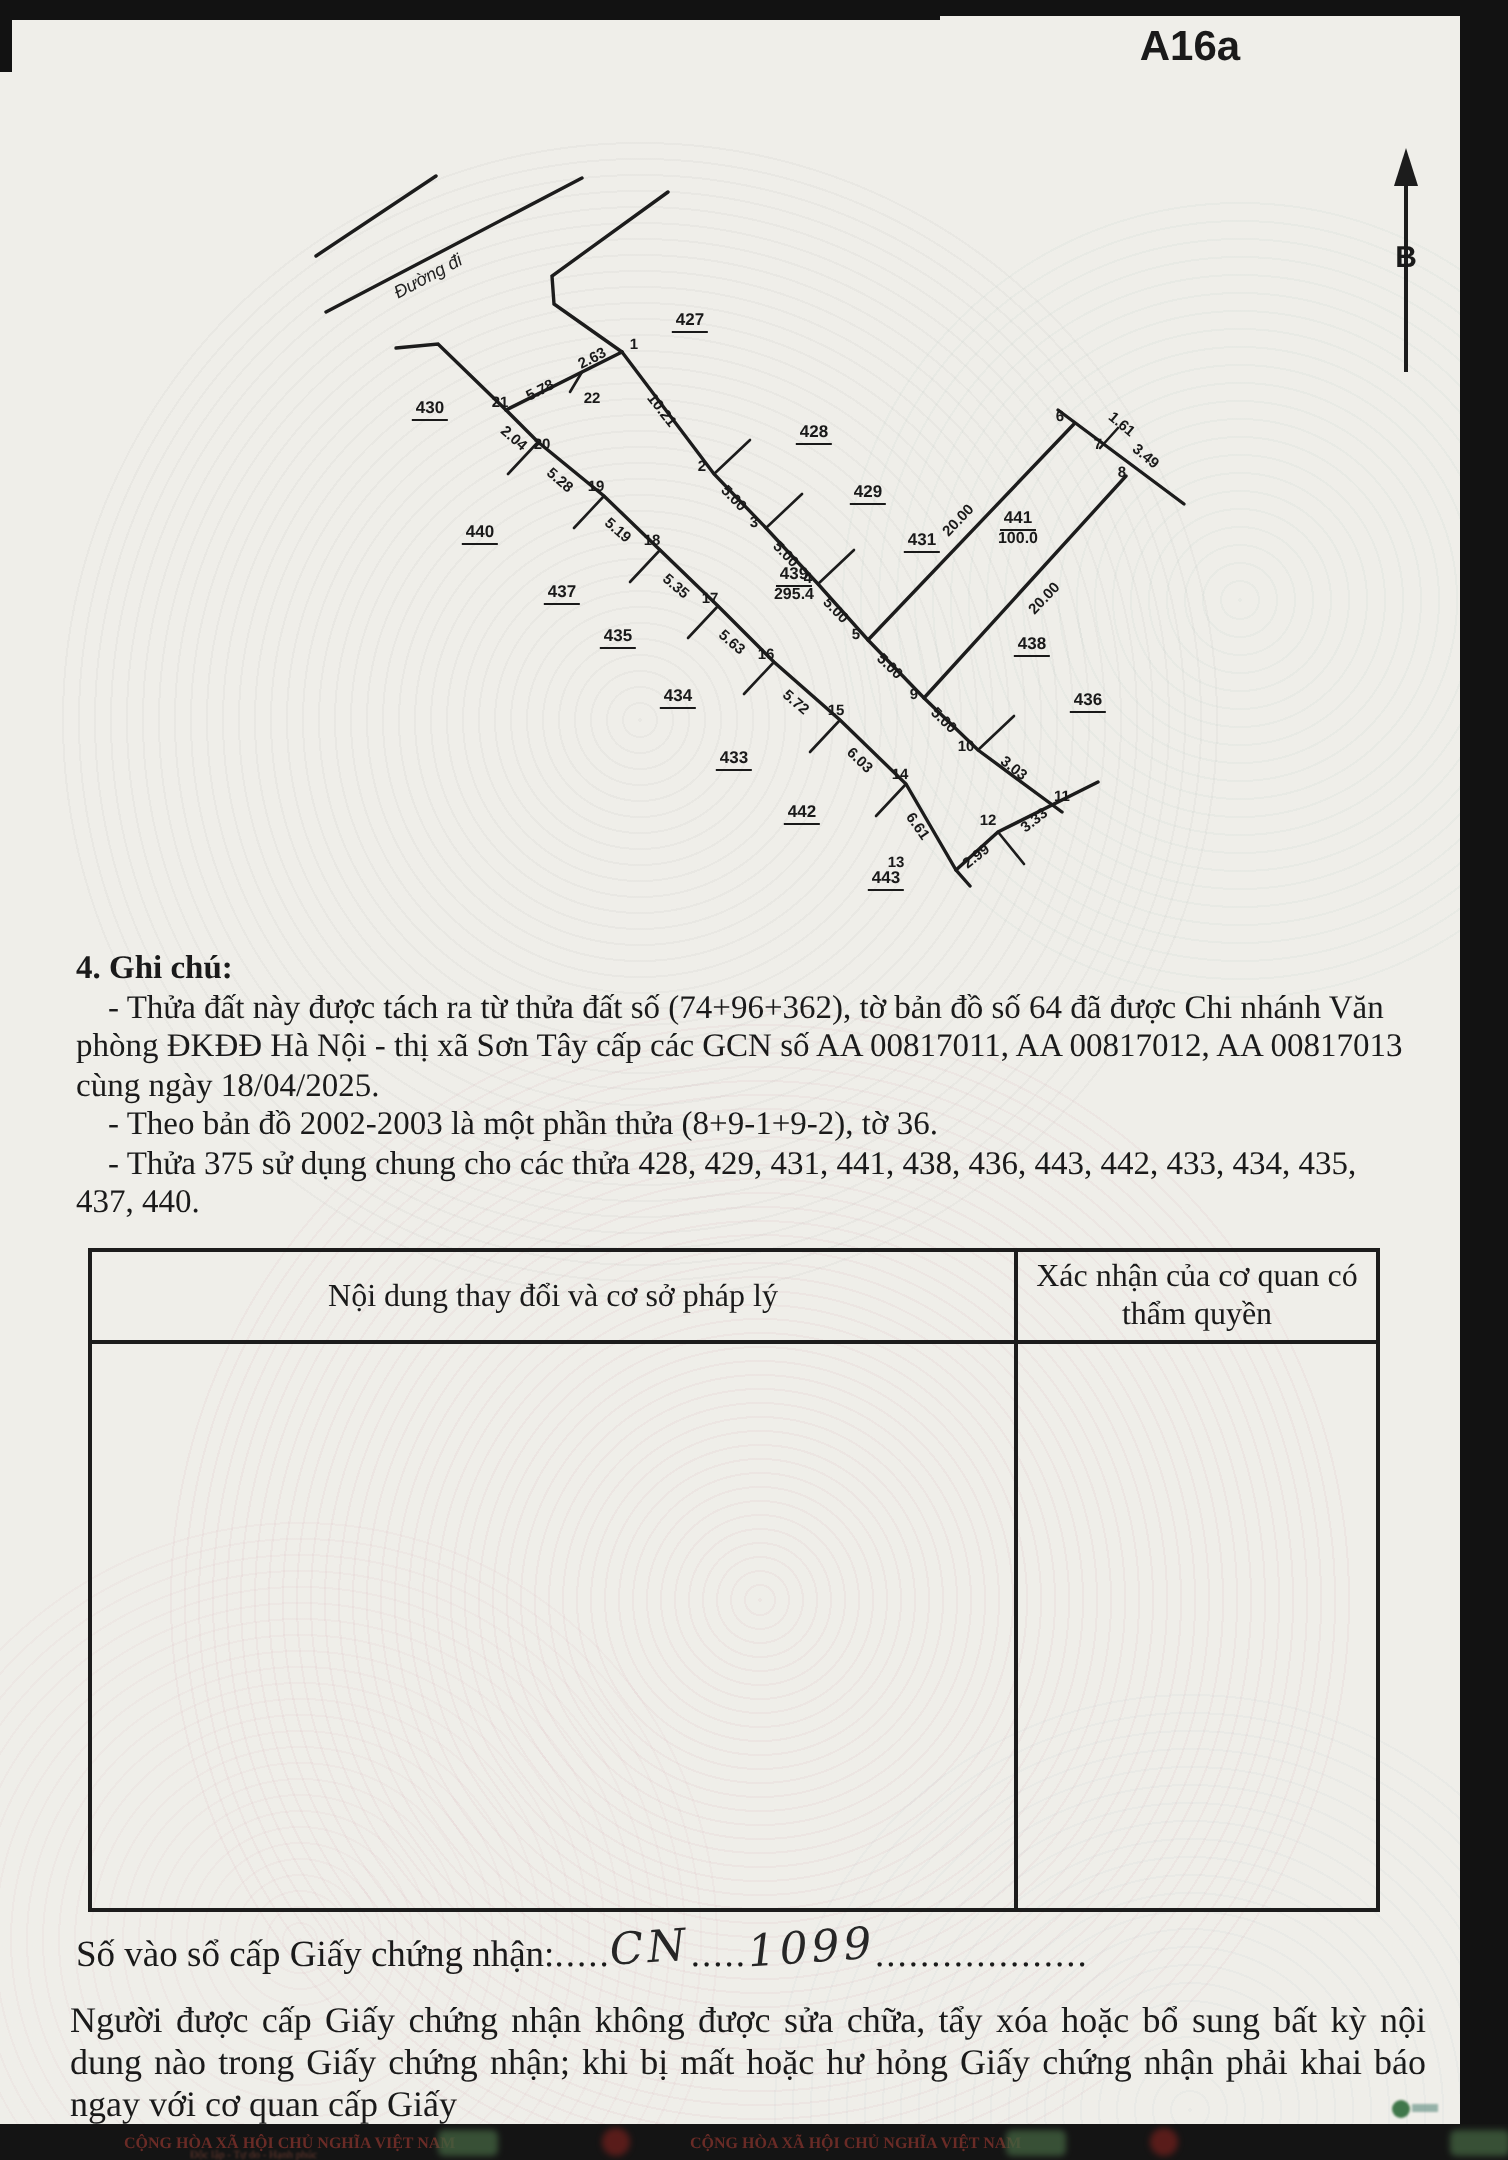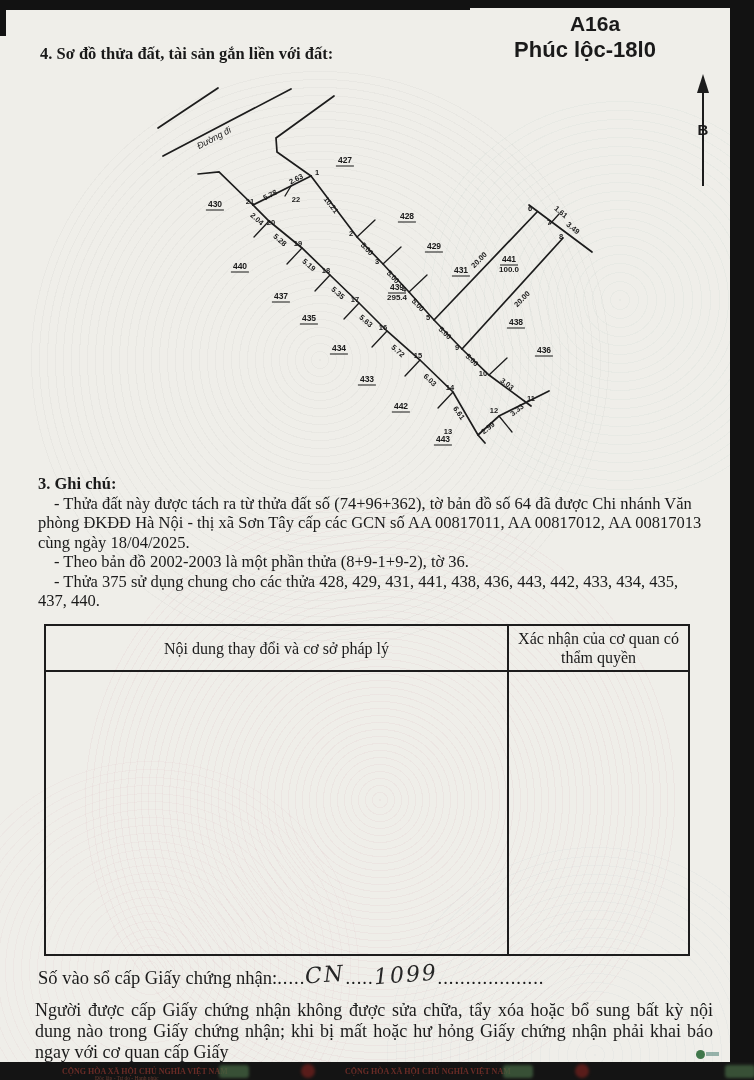--- a/index.html
+++ b/index.html
@@ -100,23 +100,21 @@
 <body>
 
 <div class="page">
 
   <div class="guil g1"></div>
   <div class="guil g2"></div>
   <div class="guil g3"></div>
   <div class="guil g4"></div>
   <div class="guil g5"></div>
 
-  <div class="sec4-title">4. Sơ đồ thửa đất, tài sản gắn liền với đất:</div>
   <div class="corner-code">A16a</div>
-  <div class="corner-name">Phúc lộc-18l0</div>
 
   <svg class="diagram-svg" width="754" height="1080" viewBox="0 0 754 1080">
     <g stroke="#1c1c1c" stroke-width="1.7" fill="none" stroke-linecap="round">
 
       <path d="M158,128 L218,88"></path>
       <path d="M163,156 L291,89"></path>
 
       <path d="M334,96 L276,138 L277,152 L311,176"></path>
 
       <path d="M311,176 L253,205"></path>
@@ -218,21 +216,21 @@
       <span class="meas" style="transform: translate(-50%, -50%) rotate(-38deg); left: 488px; top: 428px;">2.99</span>
       <span class="meas" style="transform: translate(-50%, -50%) rotate(-46deg); left: 479px; top: 260px;">20.00</span>
       <span class="meas" style="transform: translate(-50%, -50%) rotate(-46deg); left: 522px; top: 299px;">20.00</span>
       <span class="meas" style="transform: translate(-50%, -50%) rotate(40deg); left: 561px; top: 212px;">1.61</span>
       <span class="meas" style="transform: translate(-50%, -50%) rotate(40deg); left: 573px; top: 228px;">3.49</span>
     </div>
   <div class="road-label">Đường đi</div>
   <div class="north-label">B</div>
 
   <div class="notes">
-    <div class="notes-title">3. Ghi chú:</div>
+    <div class="notes-title">4. Ghi chú:</div>
     <div class="note-line indent">- Thửa đất này được tách ra từ thửa đất số (74+96+362), tờ bản đồ số 64 đã được Chi nhánh Văn</div>
     <div class="note-line">phòng ĐKĐĐ Hà Nội - thị xã Sơn Tây cấp các GCN số AA 00817011, AA 00817012, AA 00817013</div>
     <div class="note-line">cùng ngày 18/04/2025.</div>
     <div class="note-line indent">- Theo bản đồ 2002-2003 là một phần thửa (8+9-1+9-2), tờ 36.</div>
     <div class="note-line indent">- Thửa 375 sử dụng chung cho các thửa 428, 429, 431, 441, 438, 436, 443, 442, 433, 434, 435,</div>
     <div class="note-line">437, 440.</div>
   </div>
 
   <div class="tbl">
     <div class="tbl-head">

